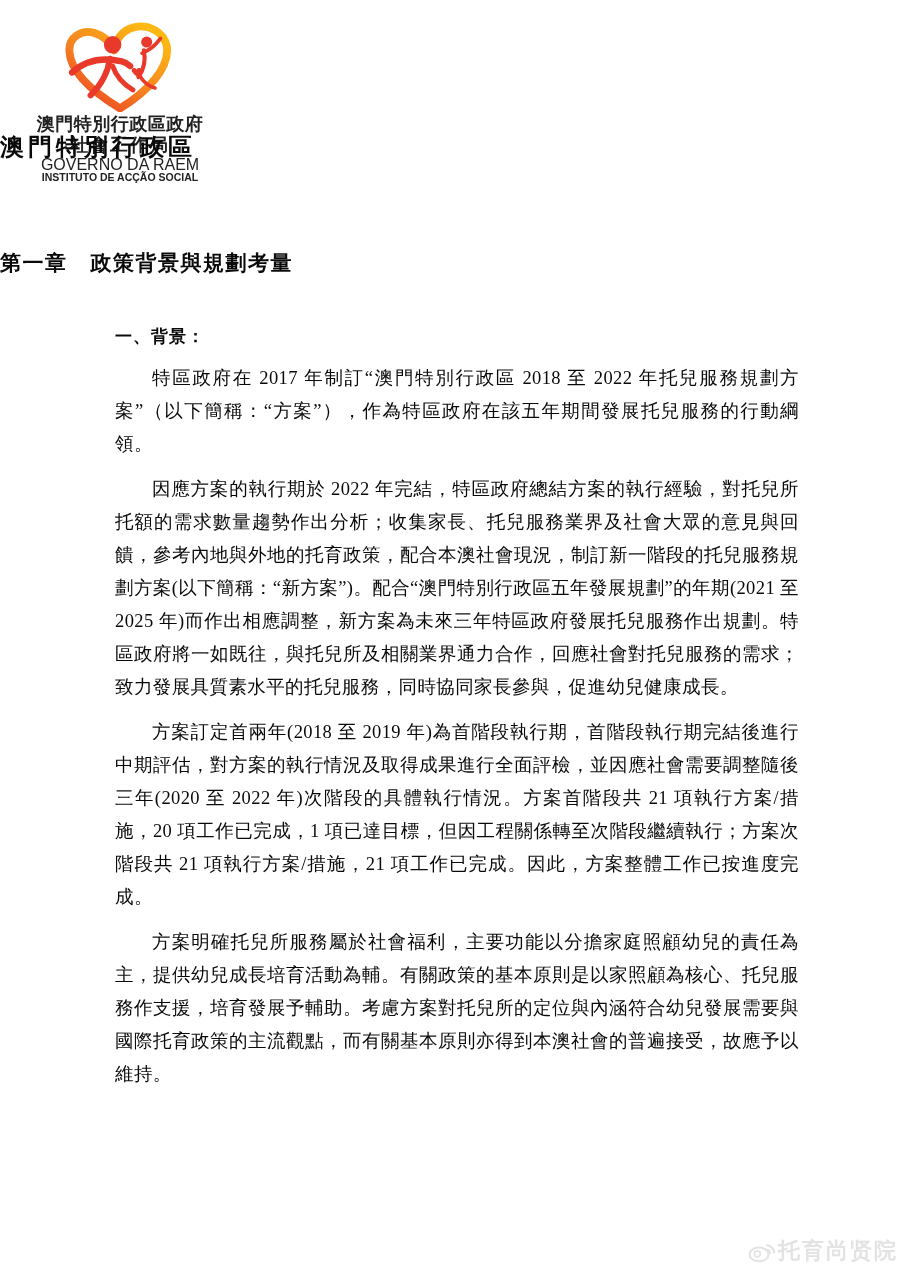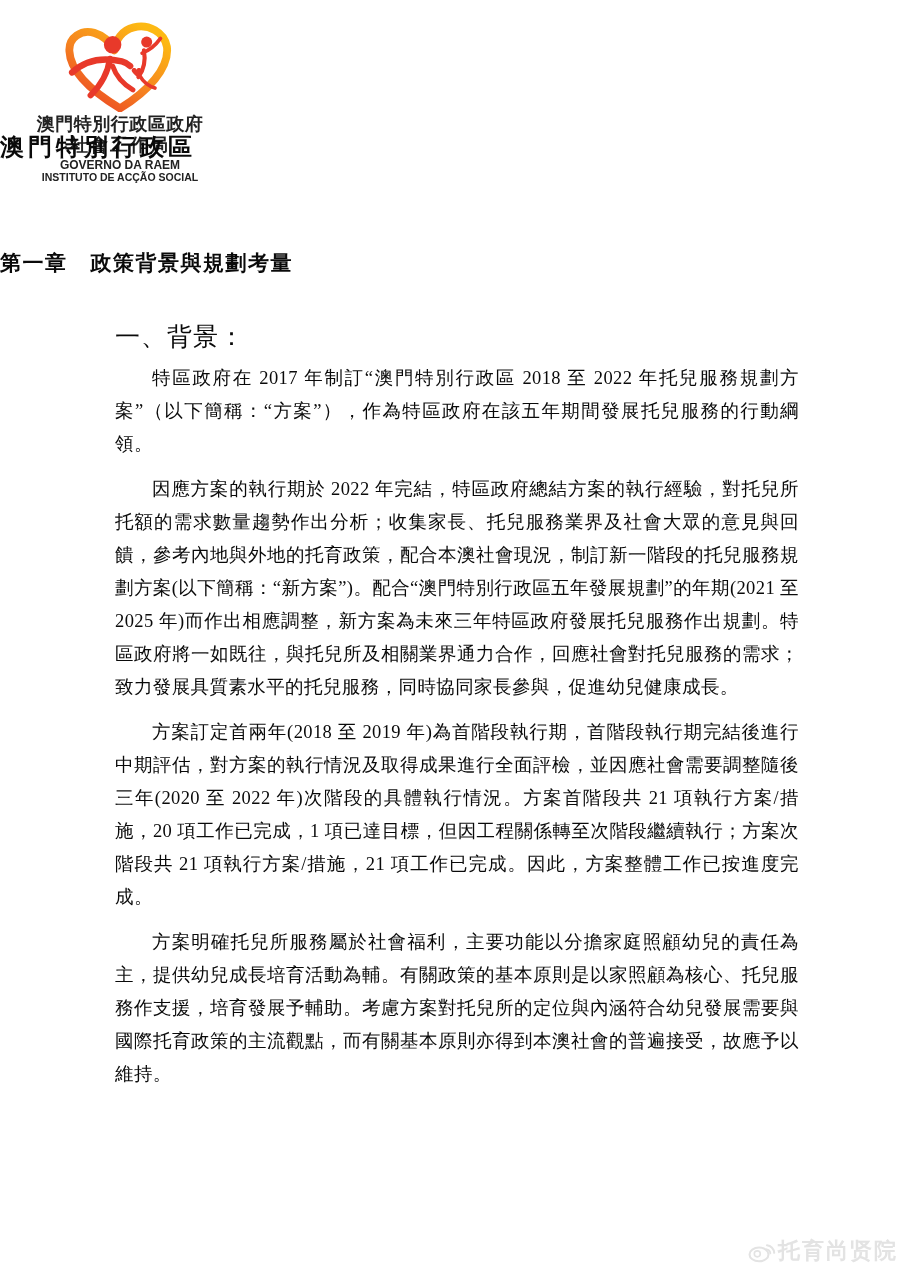--- a/index.html
+++ b/index.html
@@ -16,42 +16,42 @@
   
   .org-header{
     position:absolute;left:28px;top:20px;width:184px;
     text-align:center;
     font-family:"Liberation Sans","DejaVu Sans",sans-serif;
     color:#222;
   }
   .heart-svg{display:block;margin:0 auto 2px auto;}
   .org-zh1{font-size:18px;font-weight:bold;white-space:nowrap;letter-spacing:0.5px;line-height:21px;}
   .org-zh2{font-size:18px;font-weight:bold;white-space:nowrap;letter-spacing:2px;line-height:21px;}
-  .org-pt1{font-size:12px;font-weight:bold;white-space:nowrap;margin-top:3px;line-height:12px;}
+  .org-pt1{font-size:16px;font-weight:normal;white-space:nowrap;margin-top:3px;line-height:12px;}
   .org-pt2{font-size:10.5px;font-weight:bold;white-space:nowrap;line-height:12px;}
 
   
   .title-block{position:absolute;top:132px;left:0;width:100%;text-align:left;font-weight:bold;}
   .title-line1{font-size:24px;letter-spacing:4px;line-height:30px;}
   .title-line2{font-size:24px;letter-spacing:1px;line-height:30px;margin-top:6px;}
 
   .chapter{
     position:absolute;top:249px;left:0;width:100%;
     text-align:left;font-weight:bold;font-size:21px;letter-spacing:1.5px;
   }
   .chapter-title{margin-left:1.1em;}
 
   
   .body-text{
     position:absolute;left:115px;top:320px;width:684px;
     font-size:18.5px;line-height:33px;letter-spacing:0.4px;
     text-align:justify;
   }
   .sec-heading{
-    font-size:25px;font-weight:normal;line-height:33px;
+    font-size:17px;font-weight:bold;line-height:33px;
     margin:0 0 9px 0;letter-spacing:1px;
   }
   .sec-heading.sec2{margin-top:44px;}
   .para{margin:0 0 12px 0;text-indent:2em;}
   .sub-heading{font-weight:bold;font-size:19px;line-height:33px;margin:0 0 9px 0;letter-spacing:0.5px;}
   .sub-num{display:inline-block;width:73px;}
 
   
   .watermark{
     position:absolute;right:13px;bottom:13px;

